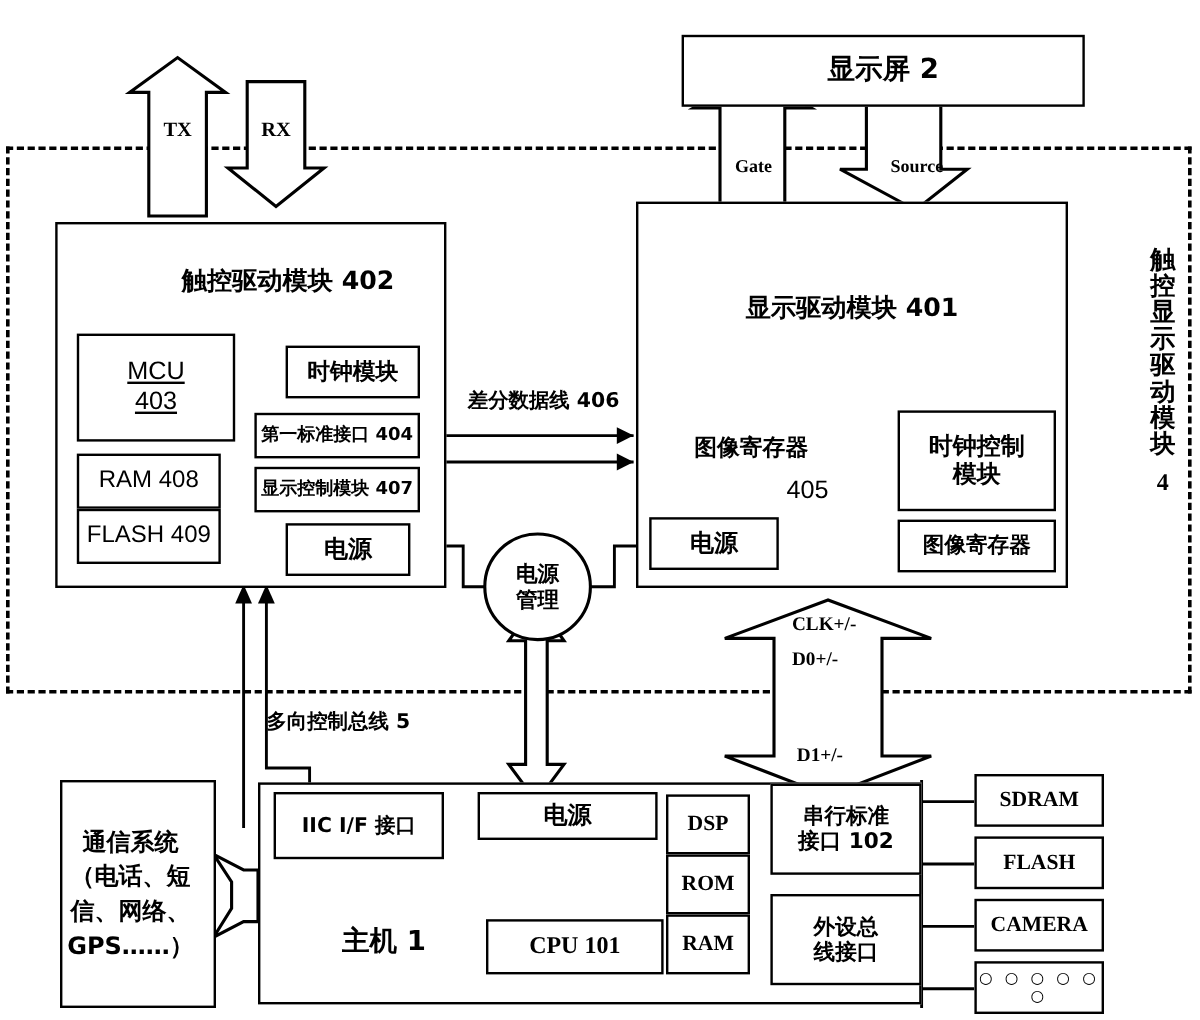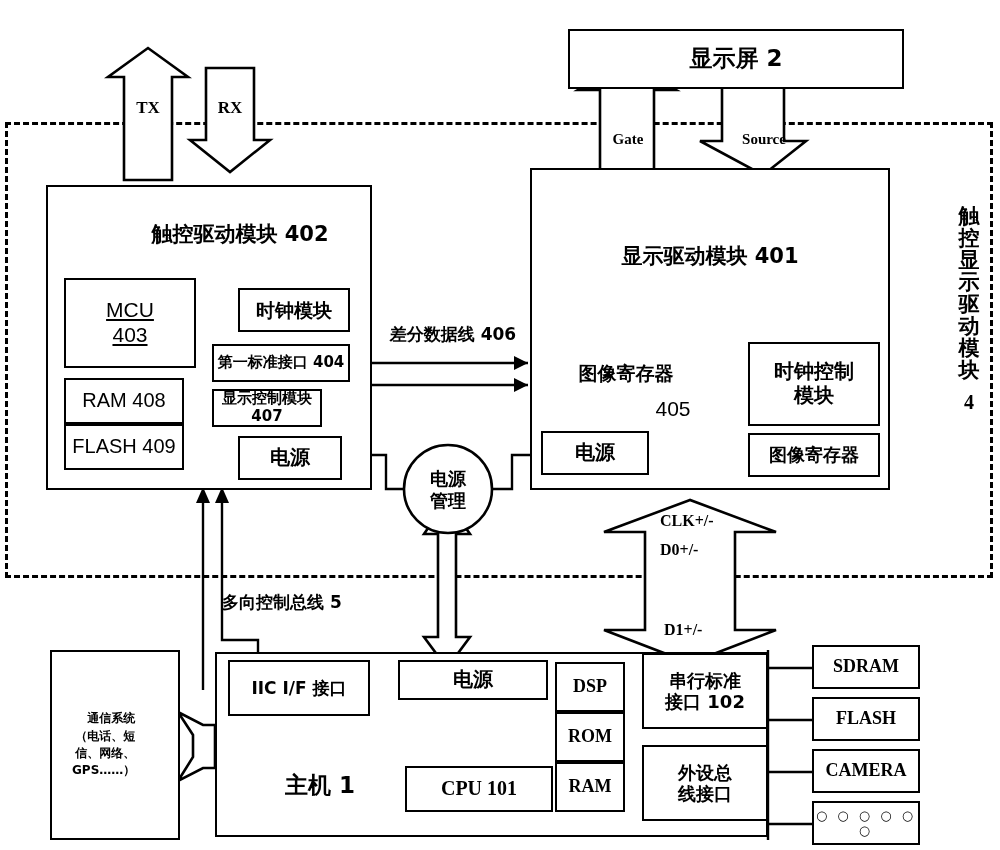--- a/index.html
+++ b/index.html
@@ -174,21 +174,21 @@
   <div class="box" style="left:46px; top:185px; width:326px; height:305px;"></div>
   <span class="label cn" style="left:46px; top:222px; width:388px; font-size:21px;">触控驱动模块 402</span>
 
   <div class="box latsans" style="left:64px; top:278px; width:132px; height:90px; font-size:21px;text-decoration:underline;">MCU
 403</div>
   <div class="box latsans" style="left:64px; top:378px; width:120px; height:46px; font-size:20px;">RAM 408</div>
   <div class="box latsans" style="left:64px; top:424px; width:120px; height:46px; font-size:20px;">FLASH 409</div>
 
   <div class="box cn" style="left:238px; top:288px; width:112px; height:44px; font-size:19px;">时钟模块</div>
   <div class="box cn" style="left:212px; top:344px; width:138px; height:38px; font-size:15px;">第一标准接口 404</div>
-  <div class="box cn" style="left:212px; top:389px; width:110px; height:38px; font-size:15px;">显示控制模块 407</div>
+  <div class="box cn" style="left:212px; top:389px; width:138px; height:38px; font-size:15px;">显示控制模块 407</div>
   <div class="box cn" style="left:238px; top:436px; width:104px; height:44px; font-size:20px;">电源</div>
 
   <div class="box" style="left:530px; top:168px; width:360px; height:322px;"></div>
   <span class="label cn" style="left:530px; top:244px; width:360px; font-size:21px;">显示驱动模块  401</span>
 
   <div class="box" style="left:541px; top:342px; width:186px; height:80px; border-bottom:none; z-index:4;"></div>
   <div class="box" style="left:650px; top:342px; width:77px; height:142px; border-top:none; z-index:4;"></div>
   <div class="box" style="left:543px; top:400px; width:180px; height:22px; border:none; background:#fff; z-index:4;"></div>
   <span class="label cn" style="left:541px; top:362px; width:170px; font-size:19px; z-index:6;">图像寄存器</span>
   <span class="label latsans" style="left:628px; top:396px; width:90px; font-size:21px; z-index:6;">405</span>
@@ -211,21 +211,21 @@
 
   <span class="label lat" style="left:660px; top:511px; width:90px; font-size:16px; text-align:left;">CLK+/-</span>
   <span class="label lat" style="left:660px; top:540px; width:90px; font-size:16px; text-align:left;">D0+/-</span>
   <span class="label lat" style="left:664px; top:620px; width:90px; font-size:16px; text-align:left;">D1+/-</span>
 
   <div id="vert-label">
     <span class="vt" id="vert-chars"><div>触</div><div>控</div><div>显</div><div>示</div><div>驱</div><div>动</div><div>模</div><div>块</div></span>
     <span class="vnum">4</span>
   </div>
 
-  <div class="box cn" style="left:50px; top:650px; width:130px; height:190px; font-size:12px; line-height:1.45; justify-content:flex-start; padding-left:20px; text-align:right;">通信系统
+  <div class="box cn" style="left:50px; top:650px; width:130px; height:190px; font-size:20px; line-height:1.45; justify-content:flex-start; padding-left:4px; text-align:center;">通信系统
 （电话、短
 信、网络、
 GPS……）</div>
 
   <div class="box" style="left:215px; top:652px; width:553px; height:185px;"></div>
   <span class="label cn" style="left:230px; top:772px; width:180px; font-size:23px;">主机  1</span>
 
   <div class="box cn" style="left:228px; top:660px; width:142px; height:56px; font-size:17px;">IIC I/F 接口</div>
   <div class="box cn" style="left:398px; top:660px; width:150px; height:40px; font-size:20px;">电源</div>
   <div class="box lat" style="left:405px; top:766px; width:148px; height:46px; font-size:20px;">CPU 101</div>

